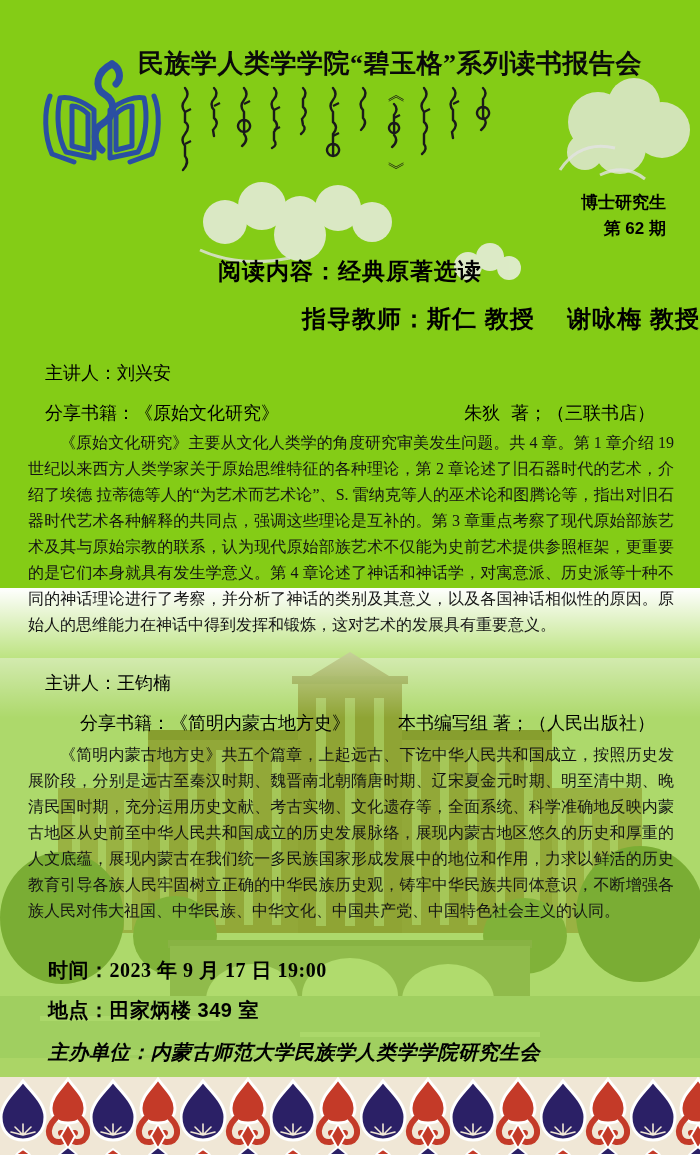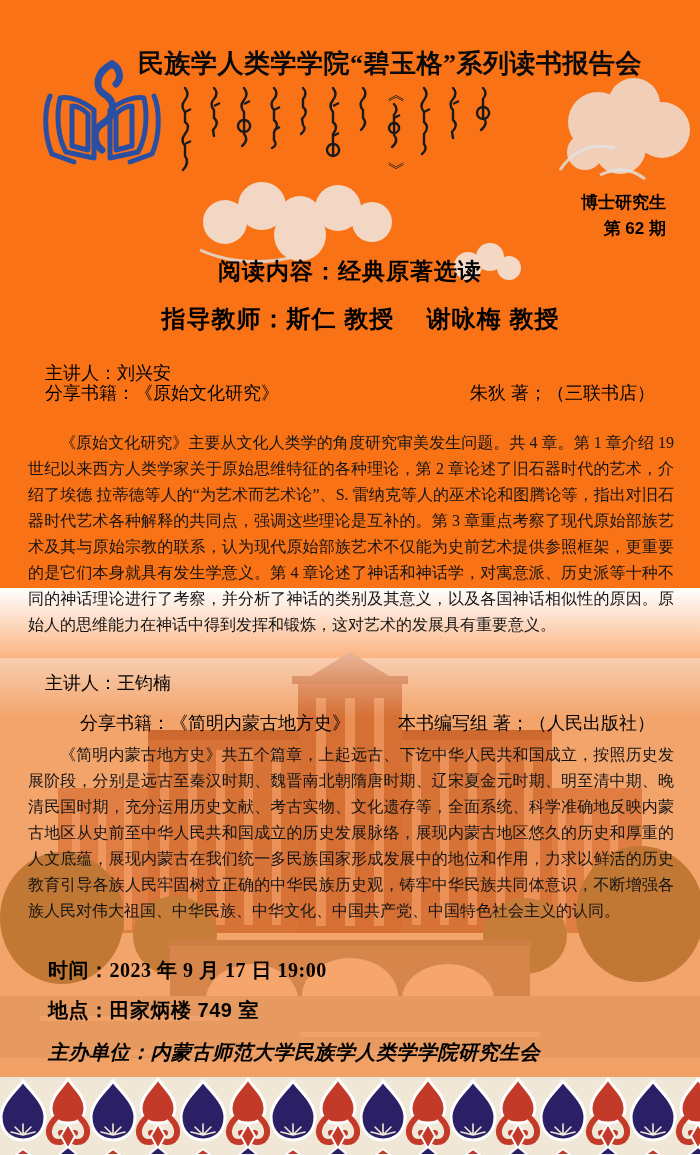--- a/index.html
+++ b/index.html
@@ -1,18 +1,18 @@
 <!DOCTYPE html>
 <html><head>
 <meta charset="utf-8">
 <style>
   html,body{margin:0;padding:0;background:#888;}
   .page{
     position:relative;width:700px;height:1155px;margin:0 auto;
-    background:#f97316;overflow:hidden;
+    background:#84cc16;overflow:hidden;
     font-family:"Liberation Sans", sans-serif;color:#111;
   }
   
   .bg-clouds{position:absolute;left:0;top:0;width:700px;height:340px;z-index:0;}
   .bg-photo{position:absolute;left:0;top:588px;width:700px;height:492px;z-index:0;}
   .bg-photo svg{display:block;width:100%;height:100%;}
   
   .logo{position:absolute;left:36px;top:58px;width:132px;height:118px;z-index:1;}
   .main-title{
     position:absolute;left:138px;top:46px;width:540px;z-index:1;
@@ -29,35 +29,35 @@
   .issue{
     position:absolute;right:34px;top:190px;z-index:1;text-align:right;
     font-size:17px;font-weight:bold;line-height:1.5;color:#000;
   }
   
   .h-read{
     position:absolute;left:0;right:0;top:256px;z-index:1;text-align:center;
     font-size:23px;font-weight:bold;letter-spacing:1px;color:#000;
   }
   .h-advisors{
-    position:absolute;left:0;right:0;top:303px;z-index:1;text-align:center;
+    position:absolute;left:0;right:0;top:303px;z-index:1;text-align:right;
     font-size:24px;font-weight:bold;letter-spacing:1px;color:#000;margin-left:21px;
   }
   
   .speaker{position:absolute;left:45px;z-index:1;font-size:18px;color:#000;}
   .bookline{
     position:absolute;left:45px;right:45px;z-index:1;display:flex;
     justify-content:space-between;font-size:18px;color:#000;
   }
   .summary{
     position:absolute;left:28px;width:646px;z-index:1;
     font-size:16px;line-height:26px;text-align:justify;text-indent:2em;
     color:#141414;font-family:"Liberation Serif", serif;
   }
-  .s1-speaker{top:361px;} .s1-book{top:381px;} .s1-sum{top:430px;}
+  .s1-speaker{top:361px;} .s1-book{top:401px;font-family:Liberation Mono, monospace;} .s1-sum{top:430px;}
   .s2-speaker{top:671px;} .s2-book{top:711px;margin-left:35px;} .s2-sum{top:742px;}
   
   .foot{position:absolute;left:48px;z-index:1;font-size:20px;font-weight:600;color:#000;letter-spacing:0.5px;}
   .f-time{top:957px;font-family:Liberation Serif, serif;} .f-place{top:997px;} .f-org{top:1039px;font-style:italic;}
   
   .band{position:absolute;left:0;bottom:0;width:700px;height:78px;z-index:2;}
   .band svg{display:block;width:100%;height:100%;}
 </style>
 </head>
 <body>
@@ -264,21 +264,21 @@
   <div class="summary s1-sum">《原始文化研究》主要从文化人类学的角度研究审美发生问题。共 4 章。第 1 章介绍 19 世纪以来西方人类学家关于原始思维特征的各种理论，第 2 章论述了旧石器时代的艺术，介绍了埃德 拉蒂德等人的“为艺术而艺术论”、S. 雷纳克等人的巫术论和图腾论等，指出对旧石器时代艺术各种解释的共同点，强调这些理论是互补的。第 3 章重点考察了现代原始部族艺术及其与原始宗教的联系，认为现代原始部族艺术不仅能为史前艺术提供参照框架，更重要的是它们本身就具有发生学意义。第 4 章论述了神话和神话学，对寓意派、历史派等十种不同的神话理论进行了考察，并分析了神话的类别及其意义，以及各国神话相似性的原因。原始人的思维能力在神话中得到发挥和锻炼，这对艺术的发展具有重要意义。</div>
 
   <div class="speaker s2-speaker">主讲人：王钧楠</div>
   <div class="bookline s2-book">
     <span>分享书籍：《简明内蒙古地方史》</span>
     <span>本书编写组 著；（人民出版社）</span>
   </div>
   <div class="summary s2-sum">《简明内蒙古地方史》共五个篇章，上起远古、下讫中华人民共和国成立，按照历史发展阶段，分别是远古至秦汉时期、魏晋南北朝隋唐时期、辽宋夏金元时期、明至清中期、晚清民国时期，充分运用历史文献、考古实物、文化遗存等，全面系统、科学准确地反映内蒙古地区从史前至中华人民共和国成立的历史发展脉络，展现内蒙古地区悠久的历史和厚重的人文底蕴，展现内蒙古在我们统一多民族国家形成发展中的地位和作用，力求以鲜活的历史教育引导各族人民牢固树立正确的中华民族历史观，铸牢中华民族共同体意识，不断增强各族人民对伟大祖国、中华民族、中华文化、中国共产党、中国特色社会主义的认同。</div>
 
   <div class="foot f-time">时间：2023 年 9 月 17 日  19:00</div>
-  <div class="foot f-place">地点：田家炳楼 749 室</div>
+  <div class="foot f-place">地点：田家炳楼 349 室</div>
   <div class="foot f-org">主办单位：内蒙古师范大学民族学人类学学院研究生会</div>
 
   <div class="band">
     <svg viewBox="0 0 700 78" preserveAspectRatio="none">
       <defs>
         <pattern id="mpat" x="0" y="0" width="90" height="78" patternUnits="userSpaceOnUse">
           <rect width="90" height="78" fill="#f0e7d6"></rect>
 
           <path d="M23,4 C31,15 45,26 45,40 C45,55 35,63 23,63 C11,63 1,55 1,40 C1,26 15,15 23,4 Z" fill="#2b2066" stroke="#ffffff" stroke-width="3"></path>
           <g stroke="#f0e7d6" stroke-width="1.6" stroke-linecap="round">

